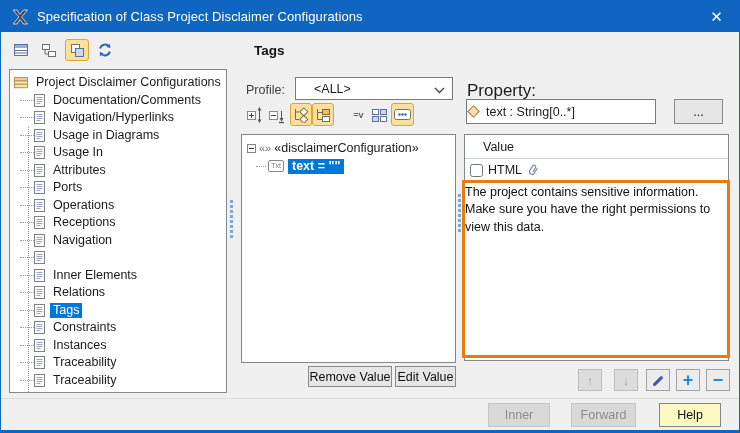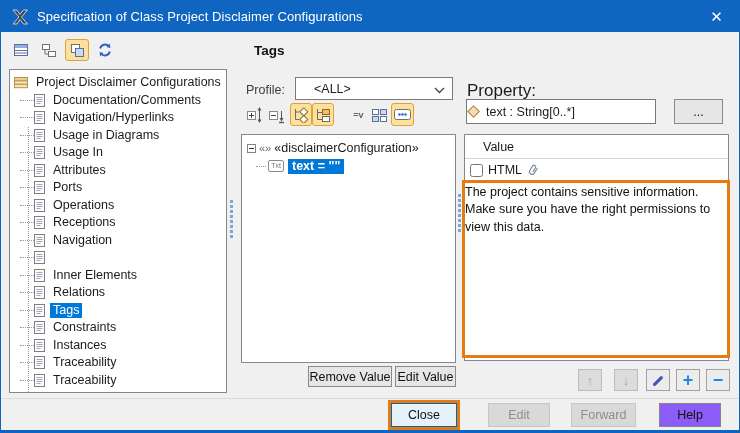--- a/index.html
+++ b/index.html
@@ -97,21 +97,21 @@
   
   .hsep{position:absolute; left:0; right:0; top:366px; border-top:1px solid #dadada;}
   .bbtn{position:absolute; top:371px; height:24px; font-size:12.5px; display:flex; align-items:center;
     justify-content:center; font-family:inherit;}
   .callout{position:absolute; left:387px; top:368px; width:72px; height:30px; border:3px solid var(--orange);
     display:flex;}
   .closebtn{flex:1; background:#e5f1fb; border:1px solid #0067b8; font-size:12.5px; color:#111;
     display:flex; align-items:center; justify-content:center;}
   .backbtn{left:487px; width:62px; background:#d9d9d9; border:1px solid #c6c6c6; color:#8d8d8d;}
   .fwdbtn{left:570px; width:65px; background:#d9d9d9; border:1px solid #c6c6c6; color:#8d8d8d;}
-  .helpbtn{left:658px; width:62px; background:#8b5cf6; border:1px solid #858585; color:#111;}
+  .helpbtn{left:658px; width:62px; background:#fef9c3; border:1px solid #858585; color:#111;}
 </style>
 </head>
 <body>
 
 <div class="window">
 
   <div class="titlebar">
     <span class="logo">
       <svg width="18" height="16" viewBox="0 0 18 16">
           <path d="M2 1 L8 8 L2 15 L6 15 L9 10.5 L12.5 15 L16.5 15 L10.5 8 L16.5 1 L12.5 1 L9 5.5 L6 1 Z" fill="#41464f" stroke="#c9ced8" stroke-width="1"></path>
@@ -523,20 +523,17 @@
         </svg>
     </div>
     <div class="sbtn sb4">
         <span class="plus">+</span>
       </div>
     <div class="sbtn sb5">
         <span class="minus">−</span>
       </div>
 
     <div class="hsep"></div>
-    <div class="callout">
-      <button class="closebtn">Close</button>
-    </div>
-    <button class="bbtn backbtn" disabled="">Edit</button>
+    <button class="bbtn backbtn" disabled="">Inner</button>
     <button class="bbtn fwdbtn" disabled="">Forward</button>
     <button class="bbtn helpbtn">Help</button>
   </div>
 </div>
 
 </body></html>

